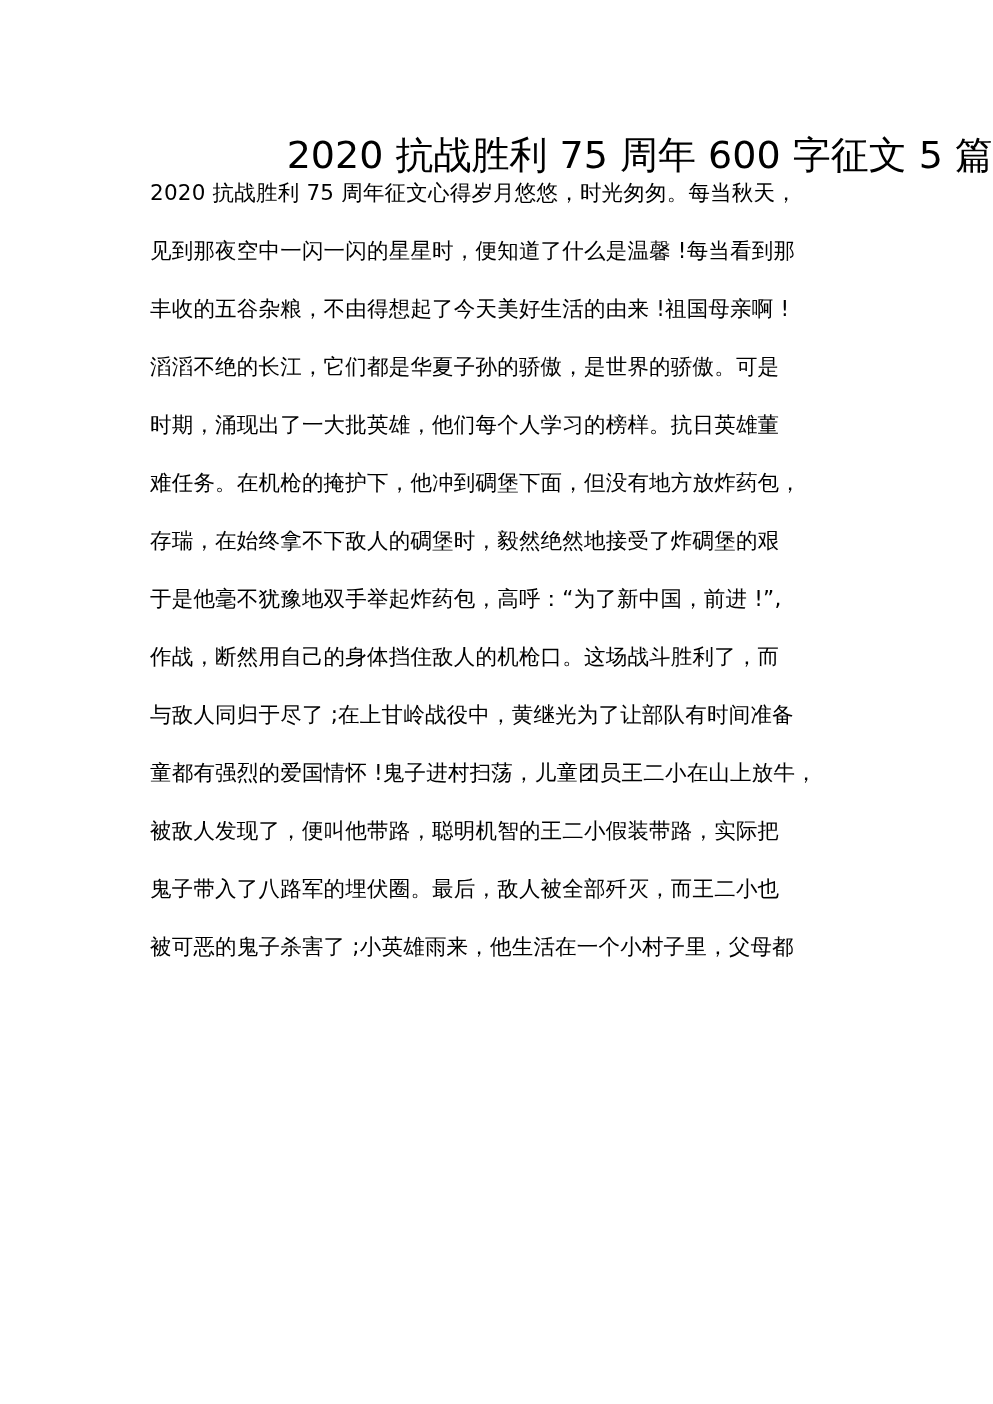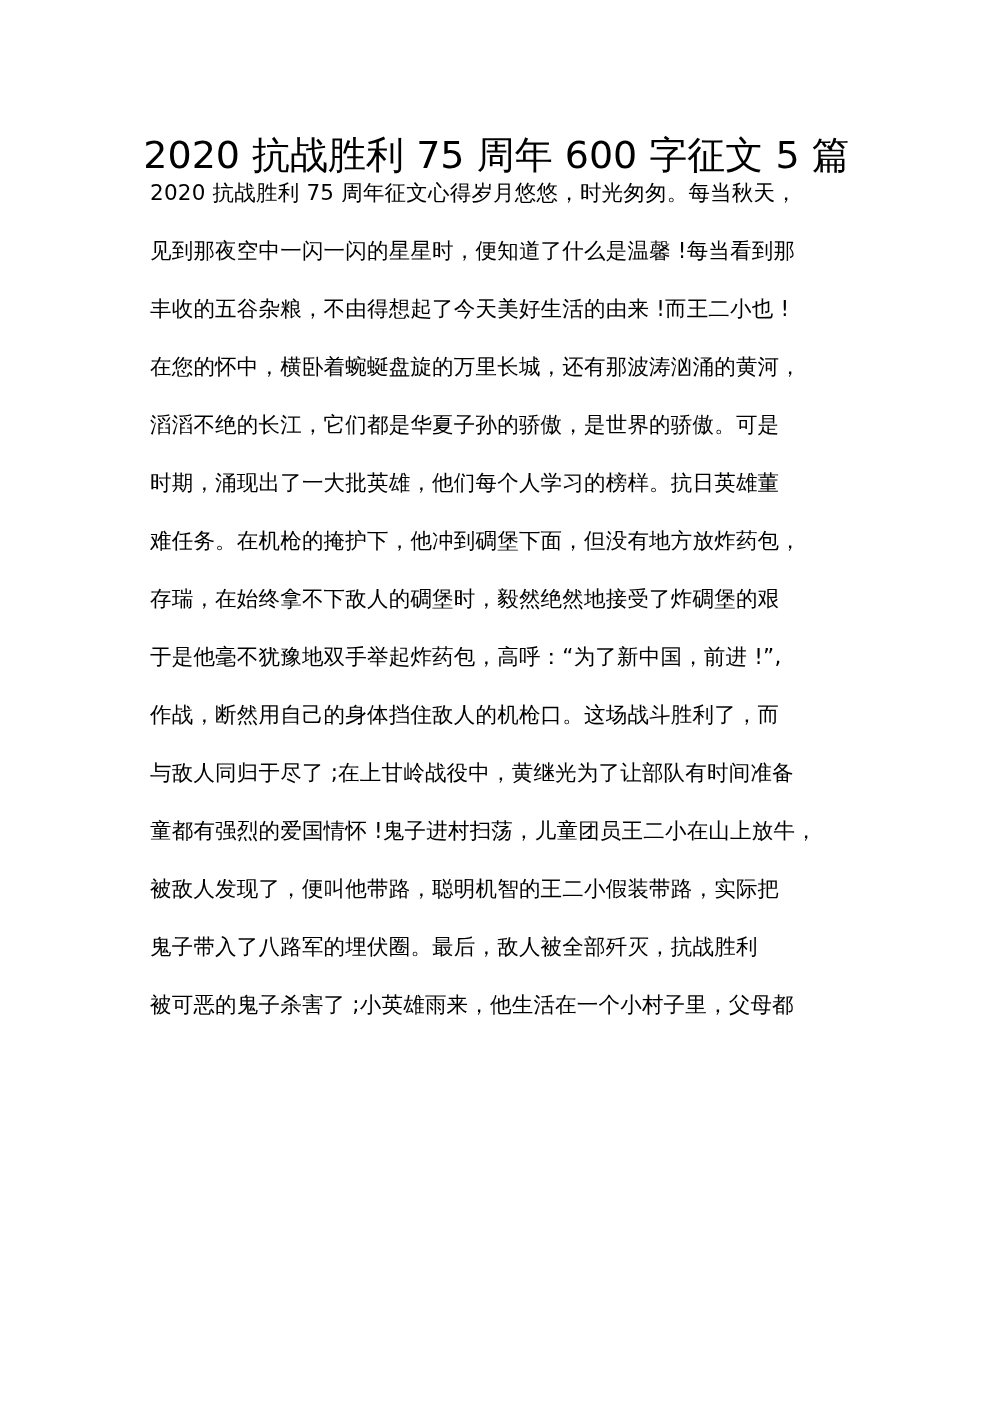--- a/index.html
+++ b/index.html
@@ -21,21 +21,21 @@
       top: 0;
       width: 993px;
       height: 1404px;
       background: #ffffff;
     }
     .title {
       position: absolute;
       left: 0;
       top: 128px;
       width: 993px;
-      text-align: center;
+      text-align: right;
       font-size: 38px;
       line-height: 54px;
       font-weight: normal;
       letter-spacing: 0px;
       white-space: nowrap;
       margin: 0;
     }
     .body-text {
       position: absolute;
       left: 150px;
@@ -54,27 +54,26 @@
     }
   </style>
 </head>
 <body>
 
 <div class="page">
   <h1 class="title">2020 抗战胜利 75 周年 600 字征文 5 篇</h1>
   <div class="body-text">
     <span class="line">2020 抗战胜利 75 周年征文心得岁月悠悠，时光匆匆。每当秋天，</span>
     <span class="line">见到那夜空中一闪一闪的星星时，便知道了什么是温馨 !每当看到那</span>
-    <span class="line">丰收的五谷杂粮，不由得想起了今天美好生活的由来 !而王二小也 !</span>
-    <span class="line">在您的怀中，横卧着蜿蜒盘旋的万里长城，还有那波涛汹涌的黄河，</span>
+    <span class="line">丰收的五谷杂粮，不由得想起了今天美好生活的由来 !祖国母亲啊 !</span>
     <span class="line">滔滔不绝的长江，它们都是华夏子孙的骄傲，是世界的骄傲。可是</span>
     <span class="line">时期，涌现出了一大批英雄，他们每个人学习的榜样。抗日英雄董</span>
     <span class="line">难任务。在机枪的掩护下，他冲到碉堡下面，但没有地方放炸药包，</span>
     <span class="line">存瑞，在始终拿不下敌人的碉堡时，毅然绝然地接受了炸碉堡的艰</span>
     <span class="line">于是他毫不犹豫地双手举起炸药包，高呼：“为了新中国，前进 !”,</span>
     <span class="line">作战，断然用自己的身体挡住敌人的机枪口。这场战斗胜利了，而</span>
     <span class="line">与敌人同归于尽了 ;在上甘岭战役中，黄继光为了让部队有时间准备</span>
     <span class="line">童都有强烈的爱国情怀 !鬼子进村扫荡，儿童团员王二小在山上放牛，</span>
     <span class="line">被敌人发现了，便叫他带路，聪明机智的王二小假装带路，实际把</span>
-    <span class="line">鬼子带入了八路军的埋伏圈。最后，敌人被全部歼灭，抗战胜利</span>
+    <span class="line">鬼子带入了八路军的埋伏圈。最后，敌人被全部歼灭，而王二小也</span>
     <span class="line">被可恶的鬼子杀害了 ;小英雄雨来，他生活在一个小村子里，父母都</span>
   </div>
 </div>
 
 </body></html>

